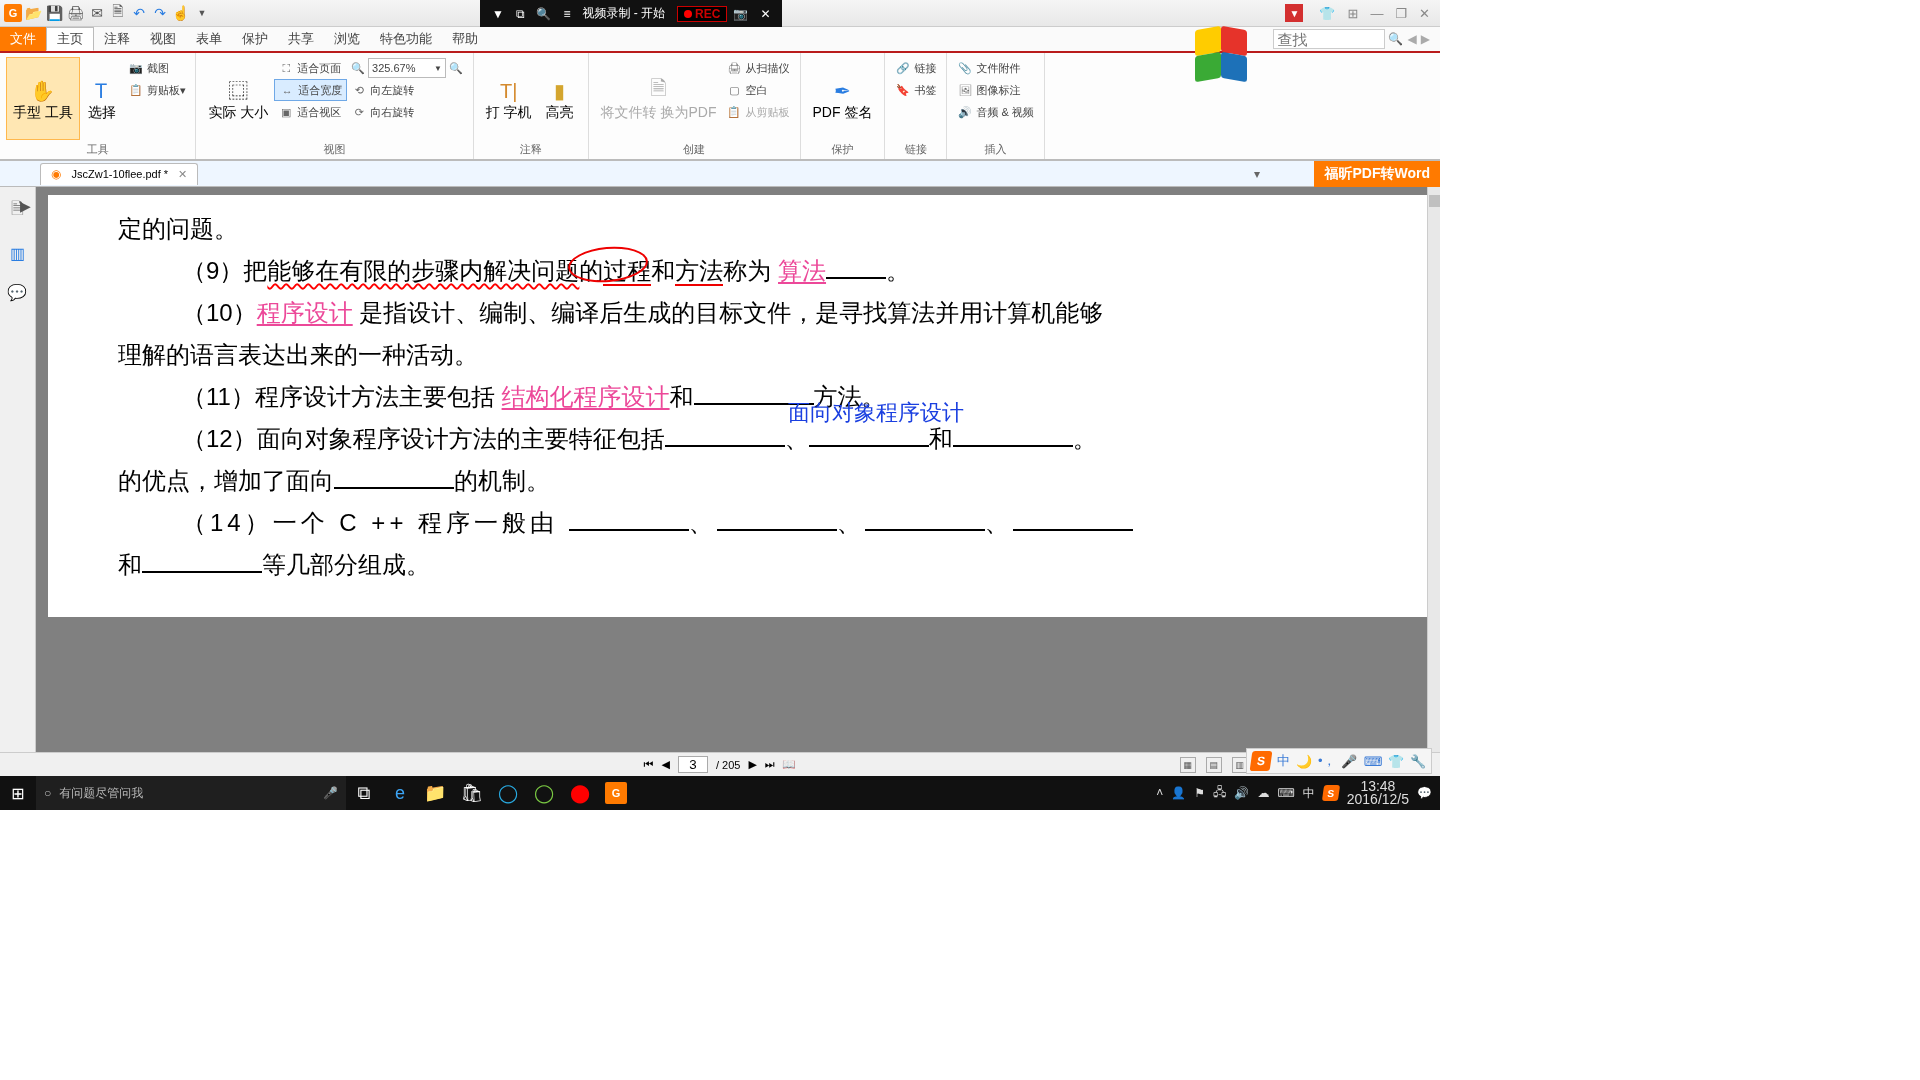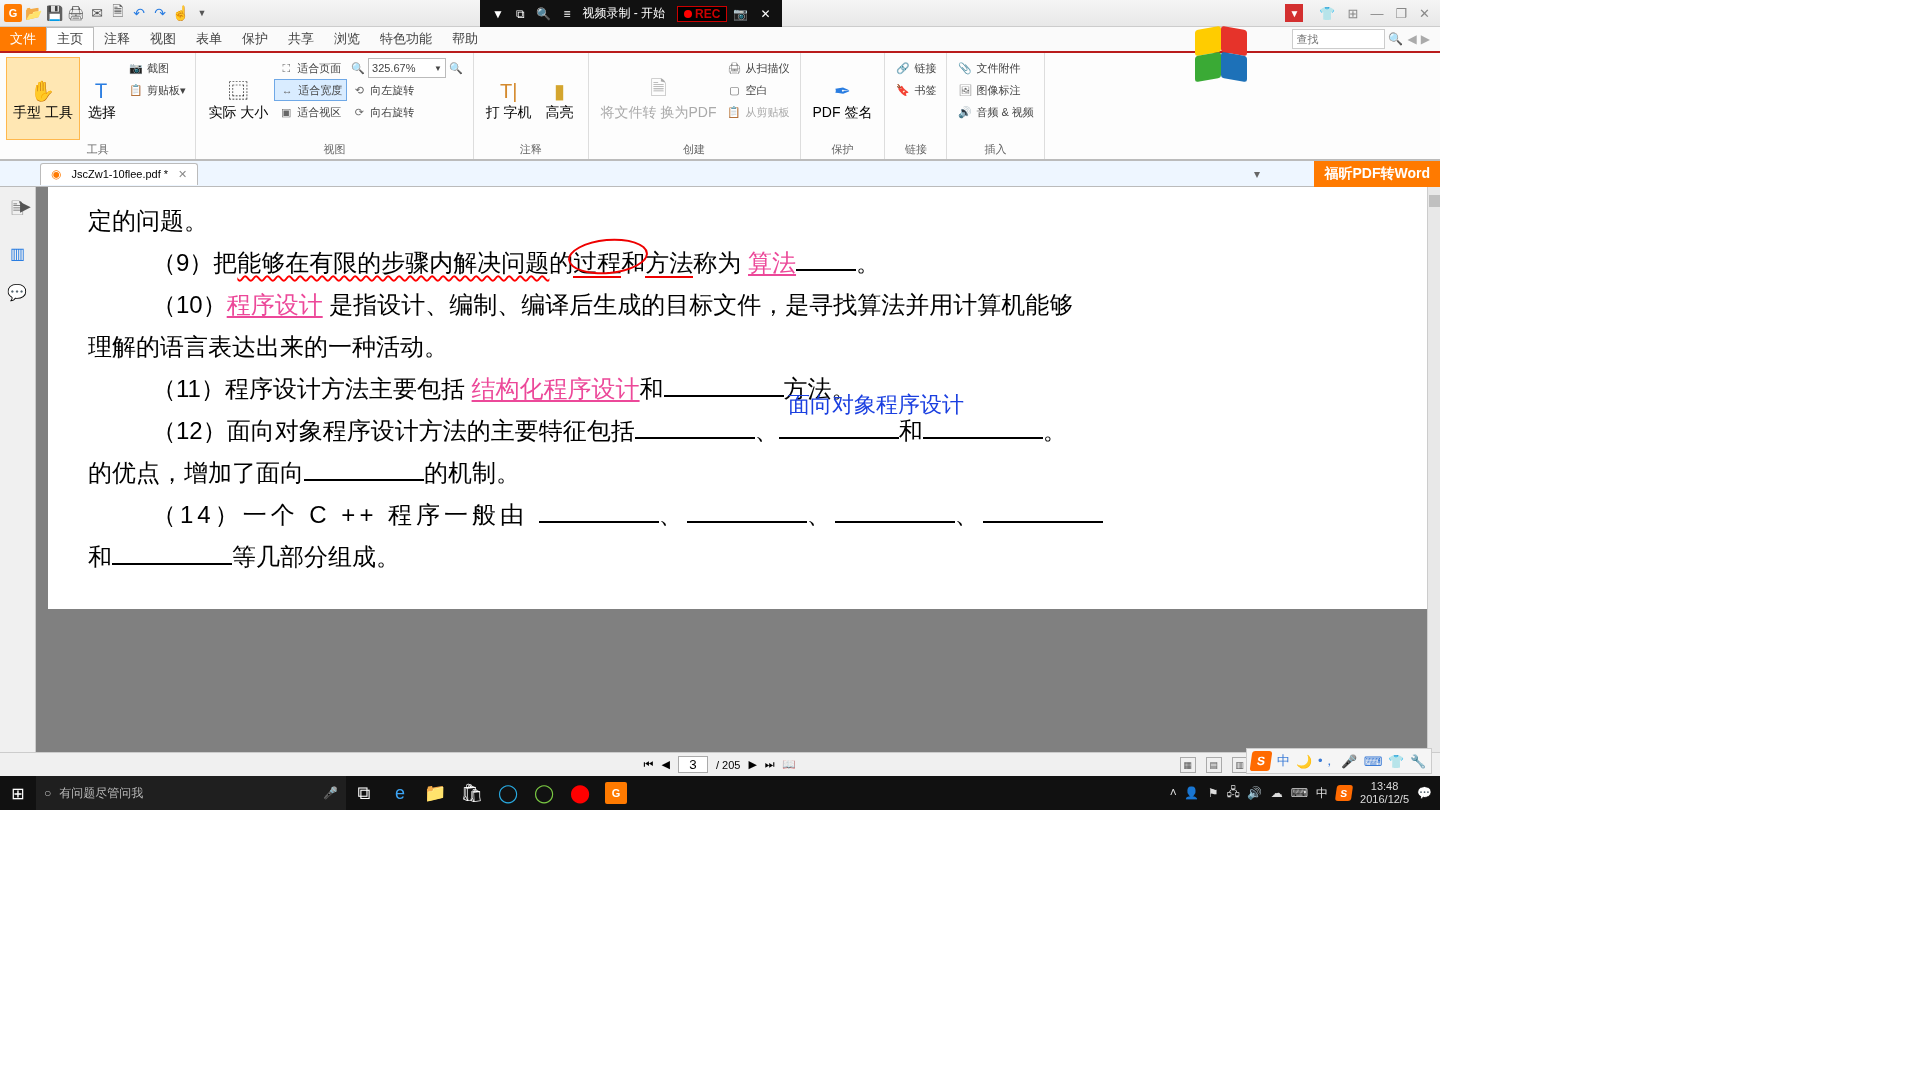--- a/index.html
+++ b/index.html
@@ -20,21 +20,21 @@
 .win-controls { margin-left: auto; display: flex; align-items: center; gap: 12px; padding-right: 10px; }
 .win-controls span { color: #888; font-size: 13px; cursor: pointer; }
 .red-badge { width: 18px; height: 18px; background: #d32f2f; color: #fff; font-size: 10px; display: flex; align-items: center; justify-content: center; margin-right: 4px; }
 
 
 .menus { height: 26px; background: #fafafa; display: flex; align-items: stretch; border-bottom: 2px solid #b91c1c; position: relative; }
 .menu-tab { padding: 0 10px; display: flex; align-items: center; font-size: 13px; color: #444; cursor: pointer; }
 .menu-tab.file { background: #ff7a00; color: #fff; }
 .menu-tab.active { border: 1px solid #bbb; border-bottom: 1px solid #fff; background: #fff; }
 .search-right { position: absolute; right: 10px; top: 2px; display: flex; align-items: center; gap: 4px; }
-.search-box { width: 93px; height: 20px; border: 1px solid #ccc; padding: 0 4px; font-size: 11px; }
+.search-box { width: 112px; height: 20px; border: 1px solid #ccc; padding: 0 4px; font-size: 15px; }
 .cube-logo { position: absolute; right: 175px; top: 28px; width: 70px; height: 70px; z-index: 5; }
 .cube-logo div { position: absolute; width: 26px; height: 26px; border-radius: 3px; }
 .c1 { background: #ffcc00; left: 0; top: 0; transform: skewY(-10deg); }
 .c2 { background: #e6332a; left: 26px; top: 0; transform: skewY(10deg); }
 .c3 { background: #3aaa35; left: 0; top: 26px; transform: skewY(-10deg); }
 .c4 { background: #1d71b8; left: 26px; top: 26px; transform: skewY(10deg); }
 
 
 .ribbon { height: 108px; background: #fdfdfd; border-bottom: 2px solid #bbb; display: flex; position: relative; }
 .rgroup { border-right: 1px solid #ddd; padding: 4px 6px 0; display: flex; flex-direction: column; }
@@ -56,21 +56,21 @@
 .doc-tab .x { color: #888; cursor: pointer; }
 .pdf2word { position: absolute; right: 0; top: 0; height: 26px; background: #ff7a00; color: #fff; display: flex; align-items: center; padding: 0 10px; font-size: 14px; font-weight: bold; }
 
 
 .left-side { position: absolute; left: 0; top: 187px; width: 36px; height: 565px; background: #f0f0f0; border-right: 1px solid #ccc; display: flex; flex-direction: column; align-items: center; padding-top: 10px; gap: 20px; }
 .side-ico { font-size: 16px; color: #666; cursor: pointer; }
 .side-arrow { position: absolute; left: 20px; top: 198px; font-size: 14px; color: #555; z-index: 3; }
 
 
 .doc-area { position: absolute; left: 36px; top: 187px; right: 13px; height: 565px; background: #808080; overflow: hidden; }
-.page { position: absolute; left: 12px; top: 0; right: 0; background: #fff; padding: 14px 40px 30px 40px; font-family: SimSun, serif; color: #000; font-size: 24px; line-height: 40px; }
+.page { position: absolute; left: 12px; top: 8px; right: 0; background: #fff; padding: 14px 40px 30px 70px; font-family: SimSun, serif; color: #000; font-size: 24px; line-height: 40px; }
 .page p { margin: 0 0 2px; text-indent: 0; }
 .fill-blue { color: #ec4899; text-decoration: underline; text-underline-offset: 3px; }
 .underline { display: inline-block; border-bottom: 2px solid #000; min-width: 120px; height: 26px; vertical-align: baseline; }
 .red-wavy { text-decoration: red wavy underline; text-decoration-thickness: 2px; text-underline-offset: 4px; }
 .float-ann { position: absolute; color: #1a3fe0; font-family: SimSun, serif; font-size: 22px; }
 .circle-ann { position: absolute; width: 80px; height: 35px; border: 2px solid #e00; border-radius: 50%; transform: rotate(-5deg); }
 
 .scrollbar-v { position: absolute; right: 0; top: 187px; width: 13px; height: 565px; background: #e8e8e8; border-left: 1px solid #ccc; }
 .scrollbar-v .thumb { position: absolute; left: 1px; width: 11px; background: #c0c0c0; top: 8px; height: 12px; }
 
@@ -80,21 +80,21 @@
 .page-box { width: 30px; height: 17px; border: 1px solid #aaa; text-align: center; background: #fff; }
 .status-right { position: absolute; right: 10px; display: flex; align-items: center; gap: 10px; font-size: 11px; color: #555; }
 .status-ico { width: 16px; height: 16px; border: 1px solid #aaa; display: flex; align-items: center; justify-content: center; font-size: 9px; }
 
 
 .taskbar { position: absolute; left: 0; right: 0; bottom: 0; height: 34px; background: #111; display: flex; align-items: center; color: #fff; }
 .start-btn { width: 36px; height: 34px; display: flex; align-items: center; justify-content: center; font-size: 16px; }
 .cortana { display: flex; align-items: center; background: #1f1f1f; height: 34px; padding: 0 8px; width: 310px; gap: 8px; color: #bbb; }
 .task-ico { width: 36px; height: 34px; display: flex; align-items: center; justify-content: center; font-size: 18px; cursor: pointer; }
 .tray { margin-left: auto; display: flex; align-items: center; gap: 8px; padding-right: 8px; color: #ddd; font-size: 12px; }
-.tray .clock { text-align: center; line-height: 13px; font-size: 11px; }
+.tray .clock { text-align: center; line-height: 13px; font-size: 14px; }
 .ime-row { position: absolute; right: 8px; bottom: 36px; display: flex; align-items: center; gap: 6px; background: #f5f5f5; border: 1px solid #ccc; padding: 2px 4px; }
 .ime-row span { font-size: 13px; color: #3b7bd6; }
 .s-badge { width: 20px; height: 20px; background: #ff6a00; color: #fff; font-weight: bold; border-radius: 3px; display: flex; align-items: center; justify-content: center; transform: skewX(-8deg); }
 </style>
 </head>
 <body>
 
 <div class="titlebar">
   <div class="qat">
     <div class="qat-btn">

